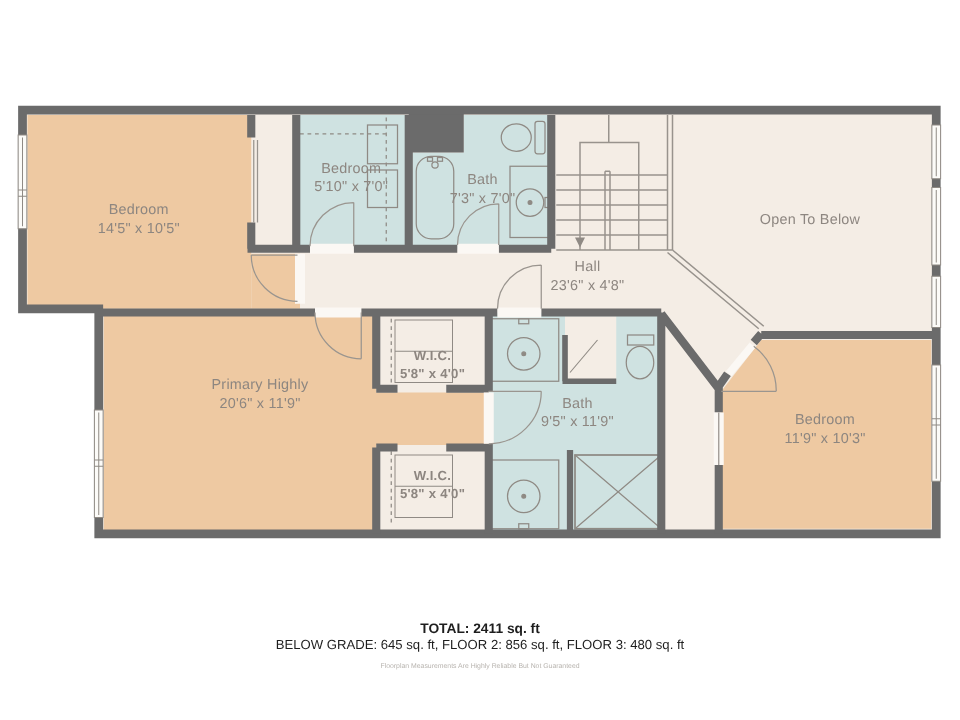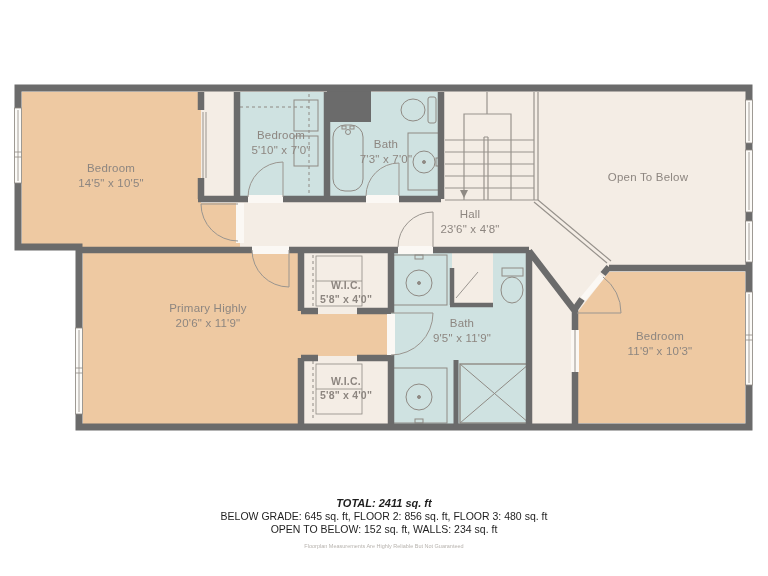--- a/index.html
+++ b/index.html
@@ -4,21 +4,21 @@
 <style>
   html,body{margin:0;padding:0;background:#ffffff;}
   .stage{position:relative;width:768px;height:576px;background:#ffffff;overflow:hidden;
          font-family:"Liberation Sans", sans-serif;}
   .plan-svg{position:absolute;left:0;top:0;}
   .room-label{position:absolute;transform:translate(-50%,-50%);text-align:center;
               color:#8d8680;font-size:11.5px;line-height:15px;white-space:nowrap;
               letter-spacing:.2px;}
   .room-label.small{font-size:10.5px;line-height:14px;font-weight:bold;}
   .footer{position:absolute;left:0;right:0;top:496px;text-align:center;color:#1e1e1e;}
-  .footer-total{font-size:11px;font-weight:bold;line-height:14px;font-style:italic;}
+  .footer-total{font-size:11px;font-weight:bold;line-height:14px;}
   .footer-line{font-size:10.5px;line-height:13px;}
   .footer-disclaimer{margin-top:6px;font-size:5.5px;color:#b7b3ae;line-height:8px;}
 </style>
 </head>
 <body>
 
 <div class="stage">
 
 <svg class="plan-svg" width="768" height="576" viewBox="0 0 768 576">
 
@@ -184,17 +184,16 @@
   <div>5'8" x 4'0"</div>
 </div>
 <div class="room-label" style="left:660px;top:344px">
   <div>Bedroom</div>
   <div>11'9" x 10'3"</div>
 </div>
 
 <div class="footer">
   <div class="footer-total">TOTAL: 2411 sq. ft</div>
   <div class="footer-line">BELOW GRADE: 645 sq. ft, FLOOR 2: 856 sq. ft, FLOOR 3: 480 sq. ft</div>
-  <div class="footer-line">OPEN TO BELOW: 152 sq. ft, WALLS: 234 sq. ft</div>
   <div class="footer-disclaimer">Floorplan Measurements Are Highly Reliable But Not Guaranteed</div>
 </div>
 
 </div>
 
 </body></html>

